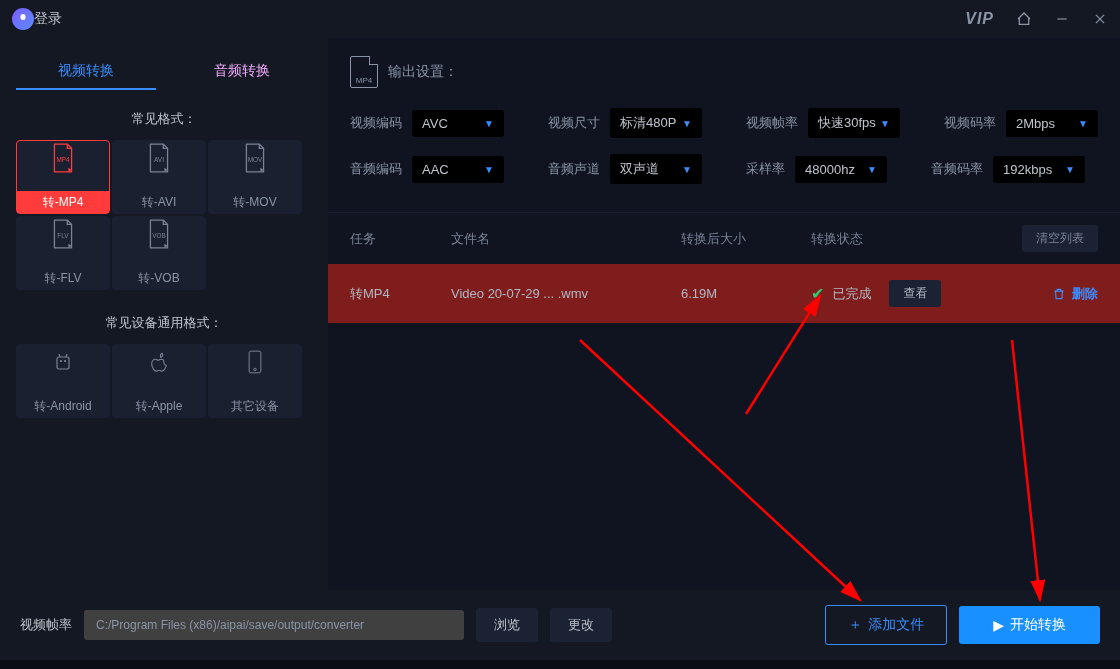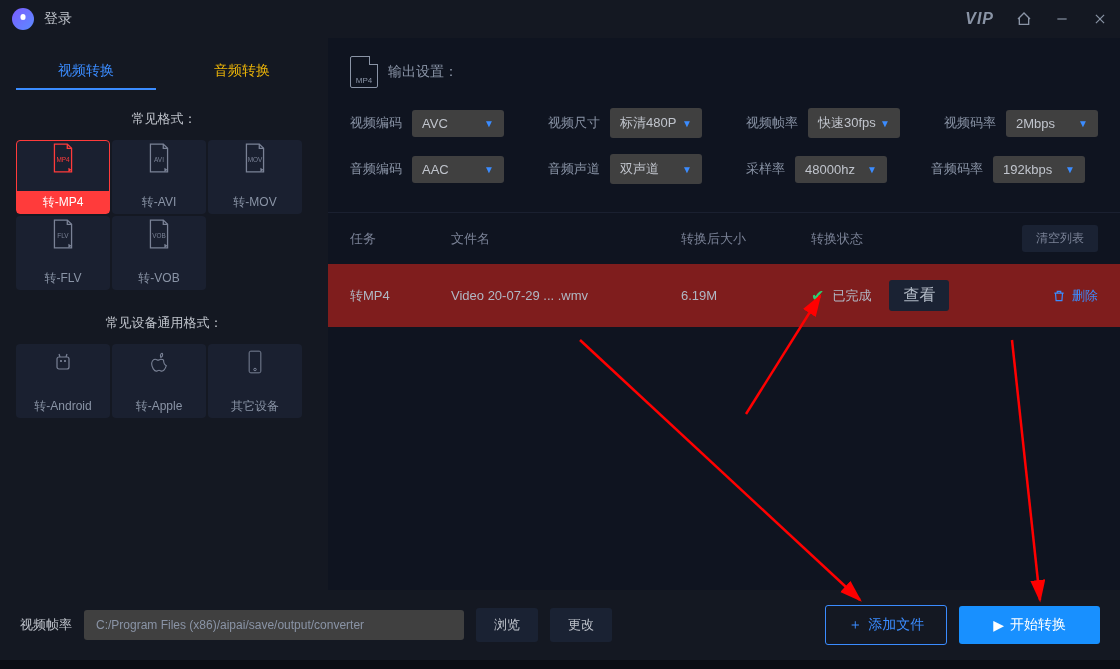--- a/index.html
+++ b/index.html
@@ -1,65 +1,65 @@
 <!DOCTYPE html>
 <html><head>
 <meta charset="utf-8">
 <style>
 * { margin: 0; padding: 0; box-sizing: border-box; font-family: "Microsoft YaHei", "PingFang SC", sans-serif; }
 body { background: #0a0d14; color: #c0c4cc; width: 1120px; height: 669px; overflow: hidden; position: relative; }
 
 .titlebar { height: 38px; display: flex; align-items: center; justify-content: space-between; padding: 0 12px; background: #141822; }
-.titlebar-left { display: flex; align-items: center; gap: 10px; }
+.titlebar-left { display: flex; align-items: center; }
 .logo-icon { width: 22px; height: 22px; background: linear-gradient(135deg, #7b5cff, #5b8cff); border-radius: 50%; display: flex; align-items: center; justify-content: center; }
 .logo-icon svg { width: 12px; height: 12px; fill: #fff; }
 .titlebar-right { display: flex; align-items: center; gap: 22px; color: #8a94a6; }
 .vip-label { font-style: italic; font-weight: bold; letter-spacing: 1px; }
 .titlebar-btn { width: 16px; height: 16px; display: flex; align-items: center; justify-content: center; cursor: pointer; color: #8a94a6; }
 
 .main-area { display: flex; height: 552px; }
 .sidebar { width: 335px; background: #141822; padding: 16px; }
 .tabs { display: flex; gap: 16px; margin-bottom: 20px; }
-.tab { flex: 1; text-align: center; padding: 8px 0; cursor: pointer; color: #eab308; font-size: 14px; }
+.tab { flex: 1; text-align: center; padding: 8px 0; cursor: pointer; color: #f0abfc; font-size: 14px; }
 .tab.active { color: #3b8cff; border-bottom: 2px solid #3b8cff; }
 
 .section-label { font-size: 13px; color: #c0c4cc; margin-bottom: 12px; text-align: center; }
 .format-grid { display: flex; flex-wrap: wrap; gap: 2px; margin-bottom: 24px; }
 .format-tile { width: 94px; height: 74px; background: #1a2030; border-radius: 4px; display: flex; flex-direction: column; align-items: center; justify-content: center; gap: 2px; cursor: pointer; color: #7a8296; border: 1px solid transparent; }
 .format-tile.active { border: 1px solid #ff3b3b; }
 .format-tile.active .format-icon { color: #ff3b3b; }
 .format-tile.active .tile-footer { background: #ff3b3b; color: #fff; }
 .format-icon { width: 28px; height: 34px; display: flex; align-items: center; justify-content: center; }
 .tile-footer { width: 100%; height: 22px; display: flex; align-items: center; justify-content: center; font-size: 12px; color: #8a94a6; margin-top: auto; }
 
 .content { flex: 1; background: #0f1420; display: flex; flex-direction: column; }
 .output-settings { padding: 18px 22px 12px; border-bottom: 1px solid #1a2030; }
 .settings-header { display: flex; align-items: center; gap: 10px; margin-bottom: 20px; color: #8a94a6; font-size: 14px; }
 .mp4-icon { width: 28px; height: 32px; border: 1.5px solid #8a94a6; border-radius: 2px; position: relative; display: flex; align-items: flex-end; justify-content: center; font-size: 8px; padding-bottom: 2px; }
 .mp4-icon::before { content: ''; position: absolute; top: -1px; right: -1px; width: 8px; height: 8px; background: #0f1420; border-left: 1.5px solid #8a94a6; border-bottom: 1.5px solid #8a94a6; }
 
 .settings-row { display: flex; gap: 44px; margin-bottom: 16px; align-items: center; }
 .setting-group { display: flex; align-items: center; gap: 10px; }
 .setting-label { font-size: 13px; color: #8a94a6; white-space: nowrap; }
-.setting-select { background: #404040; border: none; color: #c0c4cc; padding: 6px 10px; border-radius: 3px; font-size: 13px; width: 92px; display: flex; align-items: center; justify-content: space-between; cursor: pointer; }
+.setting-select { background: #000000; border: none; color: #c0c4cc; padding: 6px 10px; border-radius: 3px; font-size: 13px; width: 92px; display: flex; align-items: center; justify-content: space-between; cursor: pointer; }
 .setting-select .chevron { color: #3b8cff; font-size: 10px; }
 
 .task-header { display: flex; padding: 12px 22px; font-size: 13px; color: #7a8296; align-items: center; }
 .col-task { width: 65px; }
 .col-name { width: 230px; margin-left: 36px; }
 .col-size { width: 130px; }
 .col-status { width: 160px; }
 .col-actions { flex: 1; display: flex; justify-content: flex-end; }
 .clear-btn { background: #1a2233; padding: 5px 14px; border-radius: 3px; cursor: pointer; font-size: 12px; }
 
 .task-row { display: flex; padding: 16px 22px; font-size: 13px; color: #b0b8c4; align-items: center; background: #7f1d1d; }
 .status-done { display: flex; align-items: center; gap: 8px; }
 .check-icon { color: #2ecc71; font-size: 16px; }
-.view-btn { background: #1a2233; padding: 5px 14px; border-radius: 3px; cursor: pointer; font-size: 16px; margin-left: 10px; }
-.delete-btn { display: flex; align-items: center; gap: 6px; cursor: pointer; color: #3b8cff; }
+.view-btn { background: #1a2233; padding: 5px 14px; border-radius: 3px; cursor: pointer; font-size: 12px; margin-left: 10px; }
+.delete-btn { display: flex; align-items: center; gap: 6px; cursor: pointer; color: #3b8cff; font-weight: bold; }
 
 .bottom-bar { height: 70px; background: #141822; display: flex; align-items: center; padding: 0 20px; gap: 12px; }
 .output-label { font-size: 13px; color: #c0c4cc; }
 .output-path { flex: 0 0 380px; background: #404040; padding: 8px 12px; border-radius: 3px; font-size: 12px; color: #8a94a6; }
 .small-btn { background: #1a2233; padding: 8px 18px; border-radius: 3px; cursor: pointer; font-size: 13px; }
 .spacer { flex: 1; }
 .add-file-btn { border: 1px solid #3b8cff; color: #3b8cff; padding: 10px 22px; border-radius: 3px; cursor: pointer; font-size: 14px; display: flex; align-items: center; gap: 6px; }
 .start-btn { background: #1890ff; color: #fff; padding: 10px 34px; border-radius: 3px; cursor: pointer; font-size: 14px; display: flex; align-items: center; gap: 6px; }
 
 .arrow-overlay { position: absolute; pointer-events: none; }

